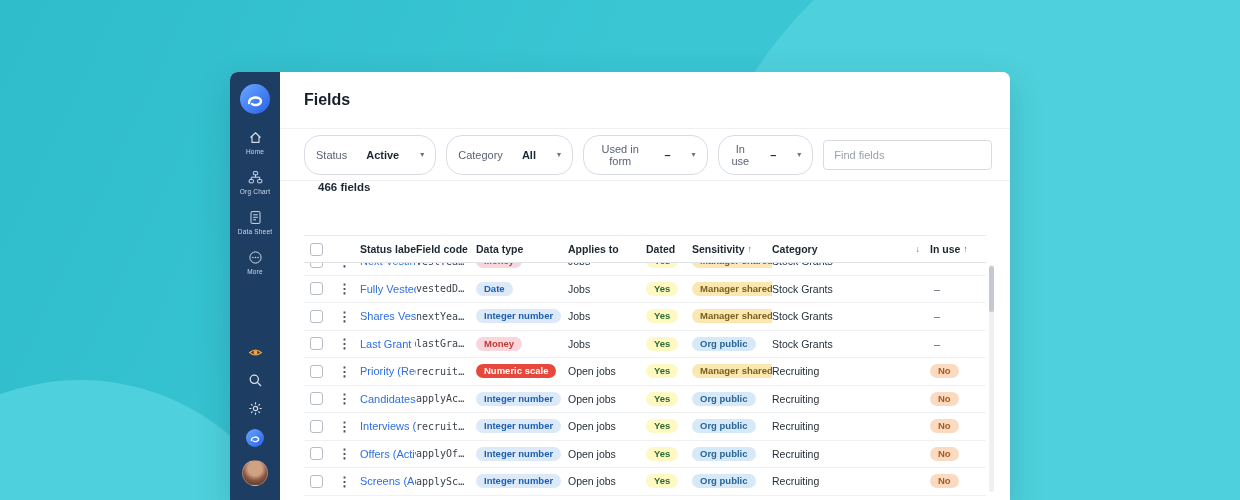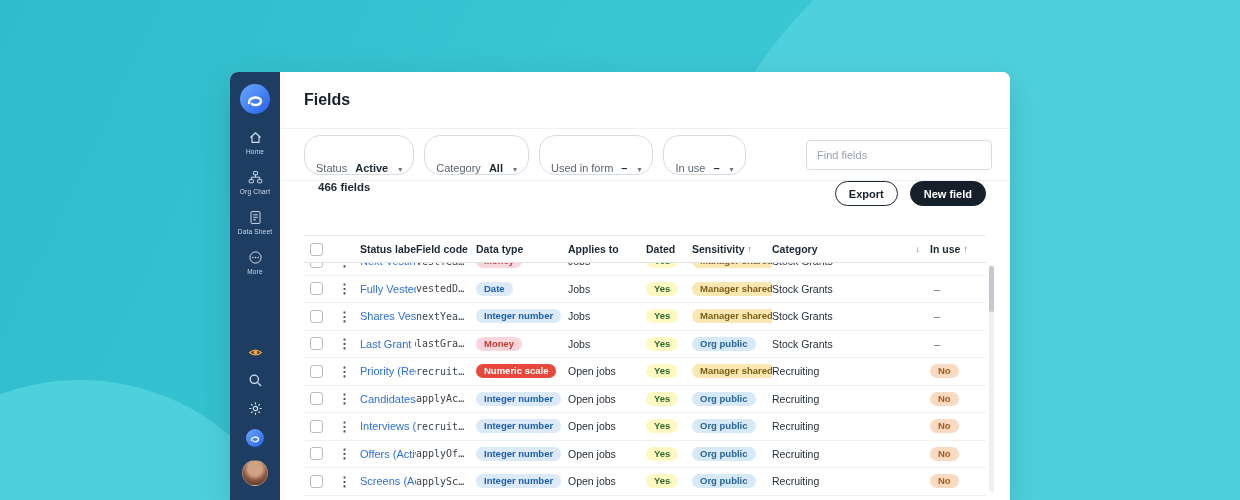--- a/index.html
+++ b/index.html
@@ -34,21 +34,21 @@
   .page-header { height:57px; display:flex; align-items:center; justify-content:space-between;
                  padding:0 20px 0 24px; border-bottom:1px solid #eef0f3; flex-shrink:0; }
   .page-title { font-size:16px; font-weight:bold; color:#16202b; }
   .btn-outline { border:1px solid #1b2733; background:#fff; color:#16202b; font-size:11px; font-weight:bold;
                  height:25px; padding:0 13px; border-radius:13px; cursor:pointer; font-family:inherit; }
   .btn-dark { border:1px solid #15202b; background:#15202b; color:#fff; font-size:11px; font-weight:bold;
               height:25px; padding:0 13px; border-radius:13px; cursor:pointer; font-family:inherit; }
 
   .filter-bar { height:52px; display:flex; align-items:center; gap:10px; padding:0 18px 0 24px;
                 border-bottom:1px solid #eef0f3; flex-shrink:0; }
-  .filter-pill { display:inline-flex; align-items:flex-end; gap:8px; height:40px; padding:0 11px;
+  .filter-pill { display:inline-flex; align-items:center; gap:19px; height:40px; padding:0 11px;
                  border:1px solid #d8dce2; border-radius:16px; background:#fff; cursor:pointer;
                  font-family:inherit; font-size:11px; }
   .f-label { color:#5a6472; }
   .f-value { color:#1b2733; font-weight:bold; }
   .caret { color:#6b7480; font-size:8px; margin-left:2px; }
   .search-input { margin-left:auto; width:186px; height:30px; border:1px solid #d8dce2; border-radius:4px;
                   padding:0 10px; font-size:11px; color:#333; font-family:inherit; outline:none; }
   .search-input::placeholder { color:#9aa2ac; }
 
   .toolbar { height:54px; display:flex; align-items:flex-start; padding:0 24px; flex-shrink:0; }
@@ -211,24 +211,20 @@
       <button class="filter-pill">
         <span class="f-label">In use</span>
         <span class="f-value">–</span>
         <span class="caret">▾</span>
       </button>
       <input class="search-input" type="text" placeholder="Find fields" style="">
     </div>
 
     <div class="toolbar">
       <span class="field-count">466 fields</span>
-      <div class="toolbar-actions">
-        <button class="btn-outline">Export</button>
-        <button class="btn-dark">New field</button>
-      </div>
     </div>
 
     <div class="table-wrap">
       <div class="trow thead">
         <div class="cell">
             <span class="checkbox"></span>
           </div>
         <div class="cell"></div>
 
       <div class="cell hcell">

